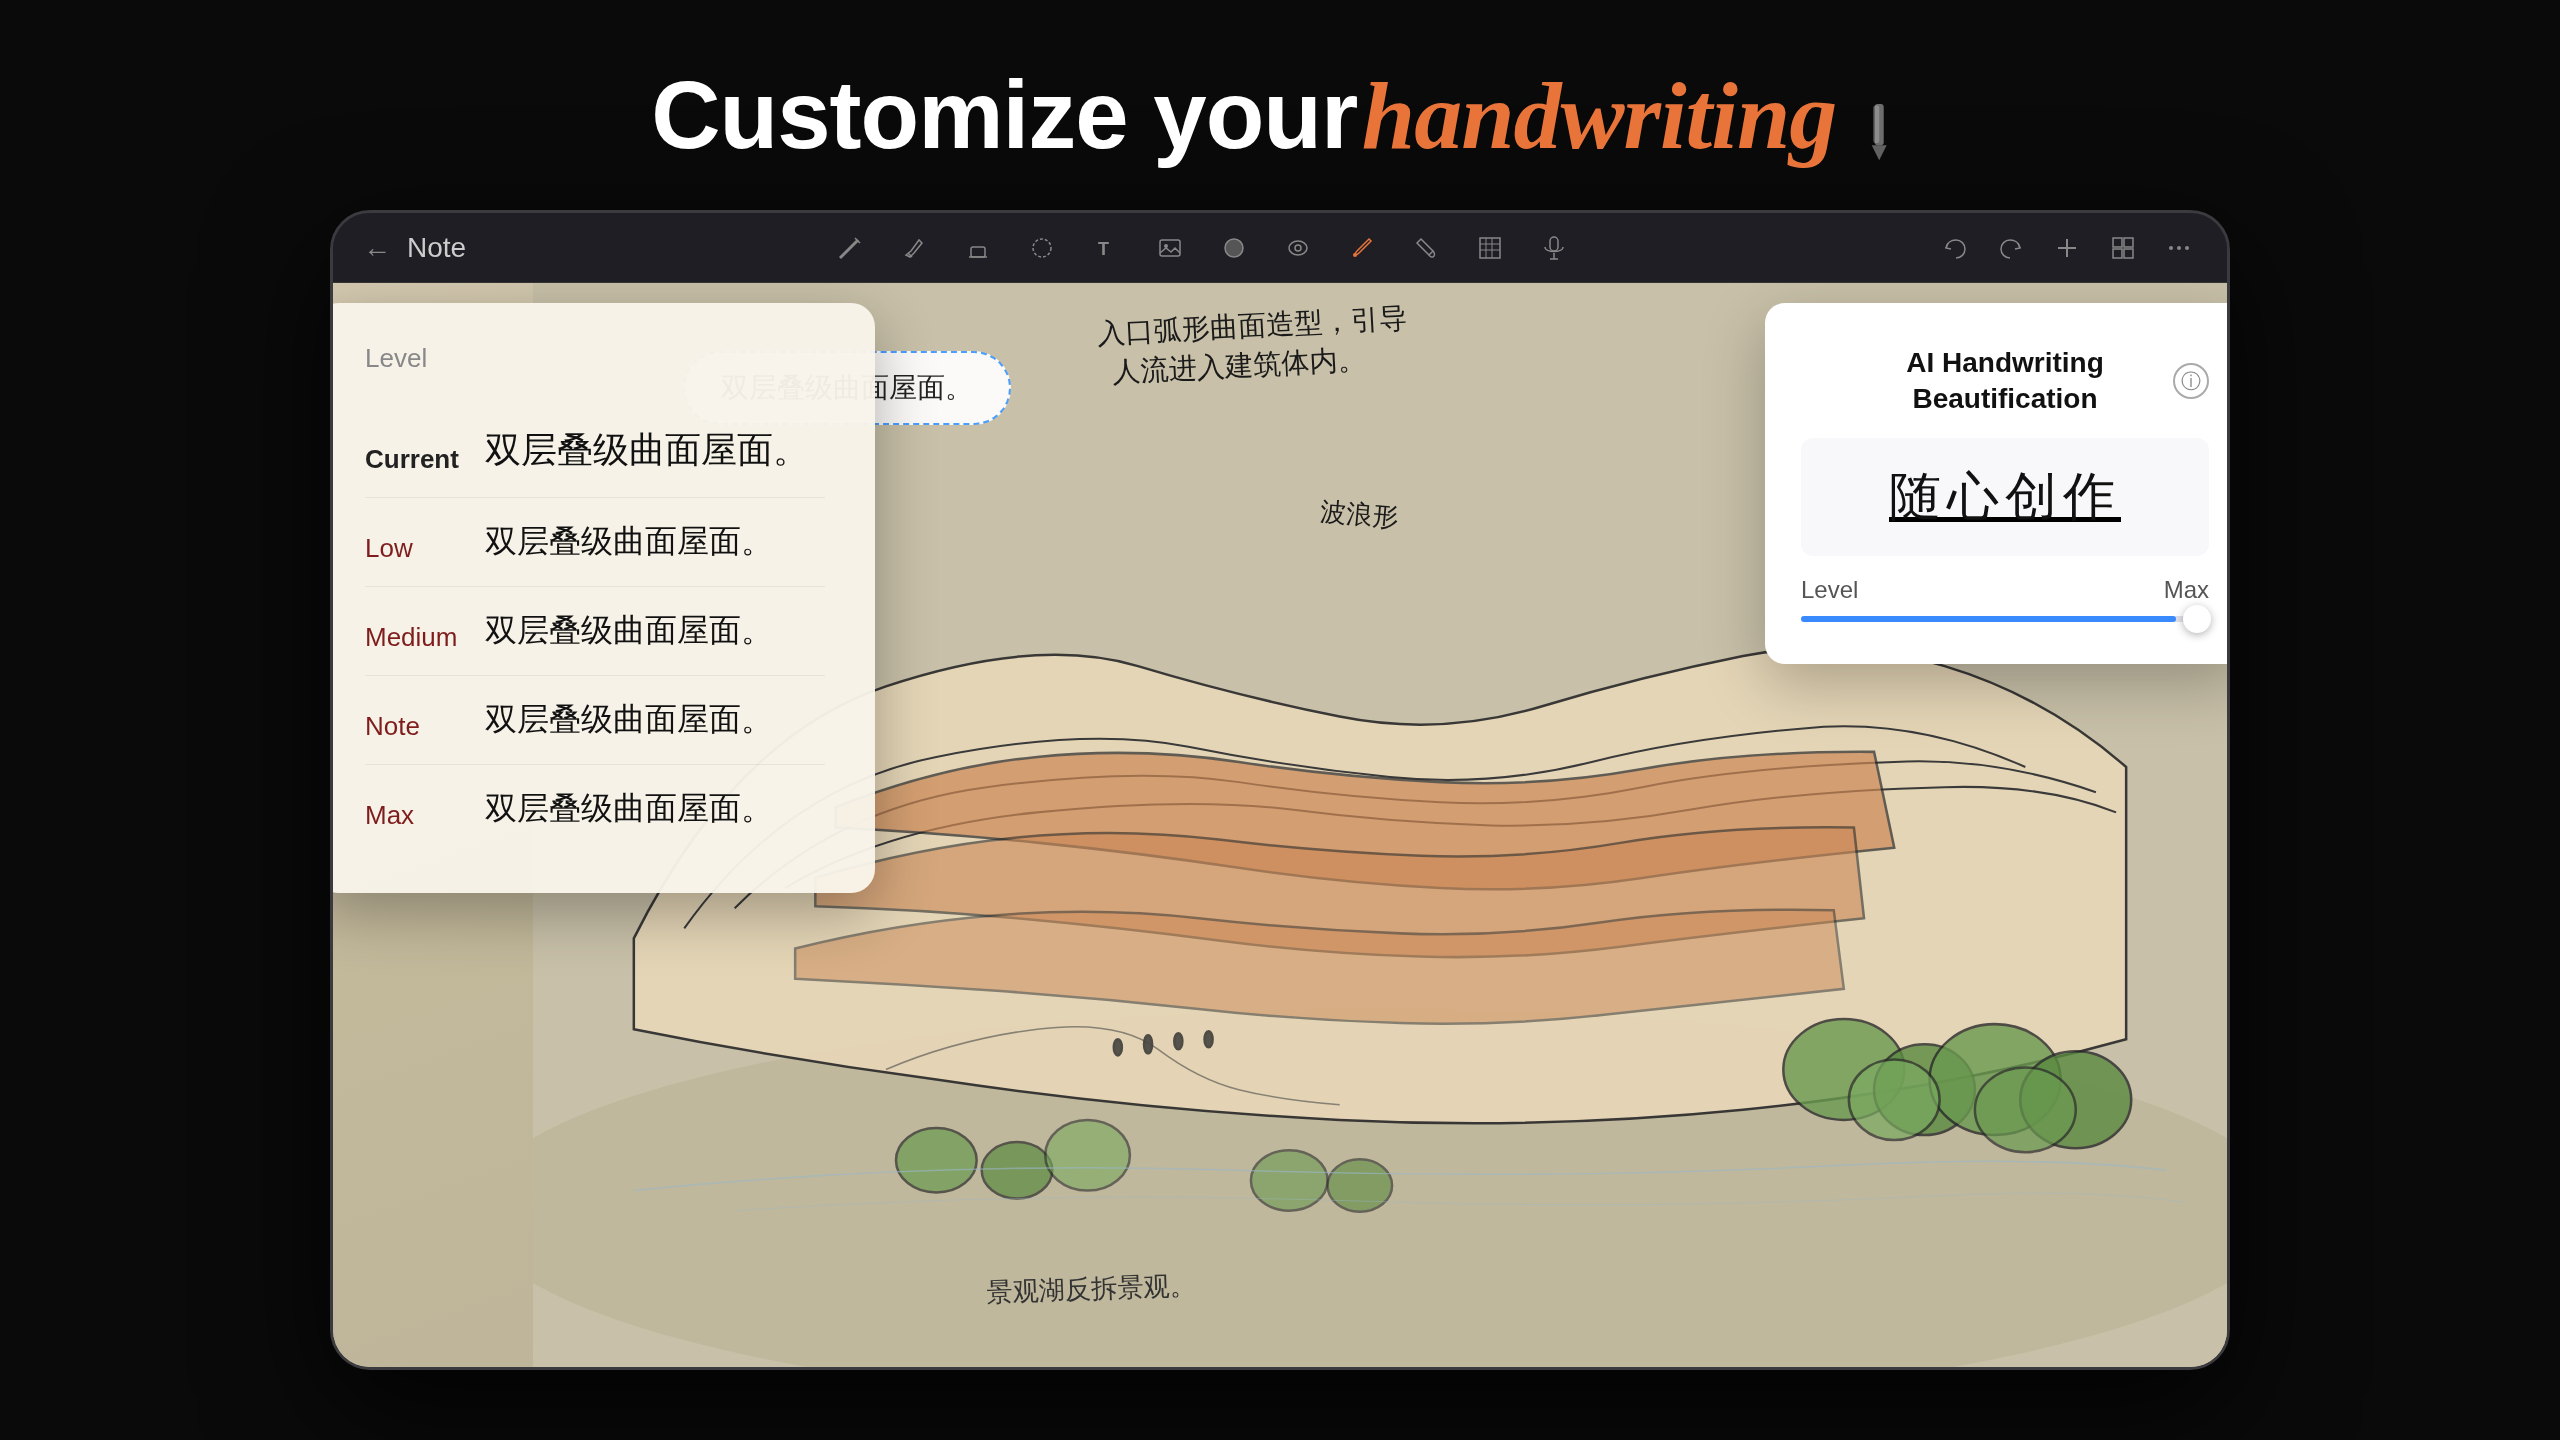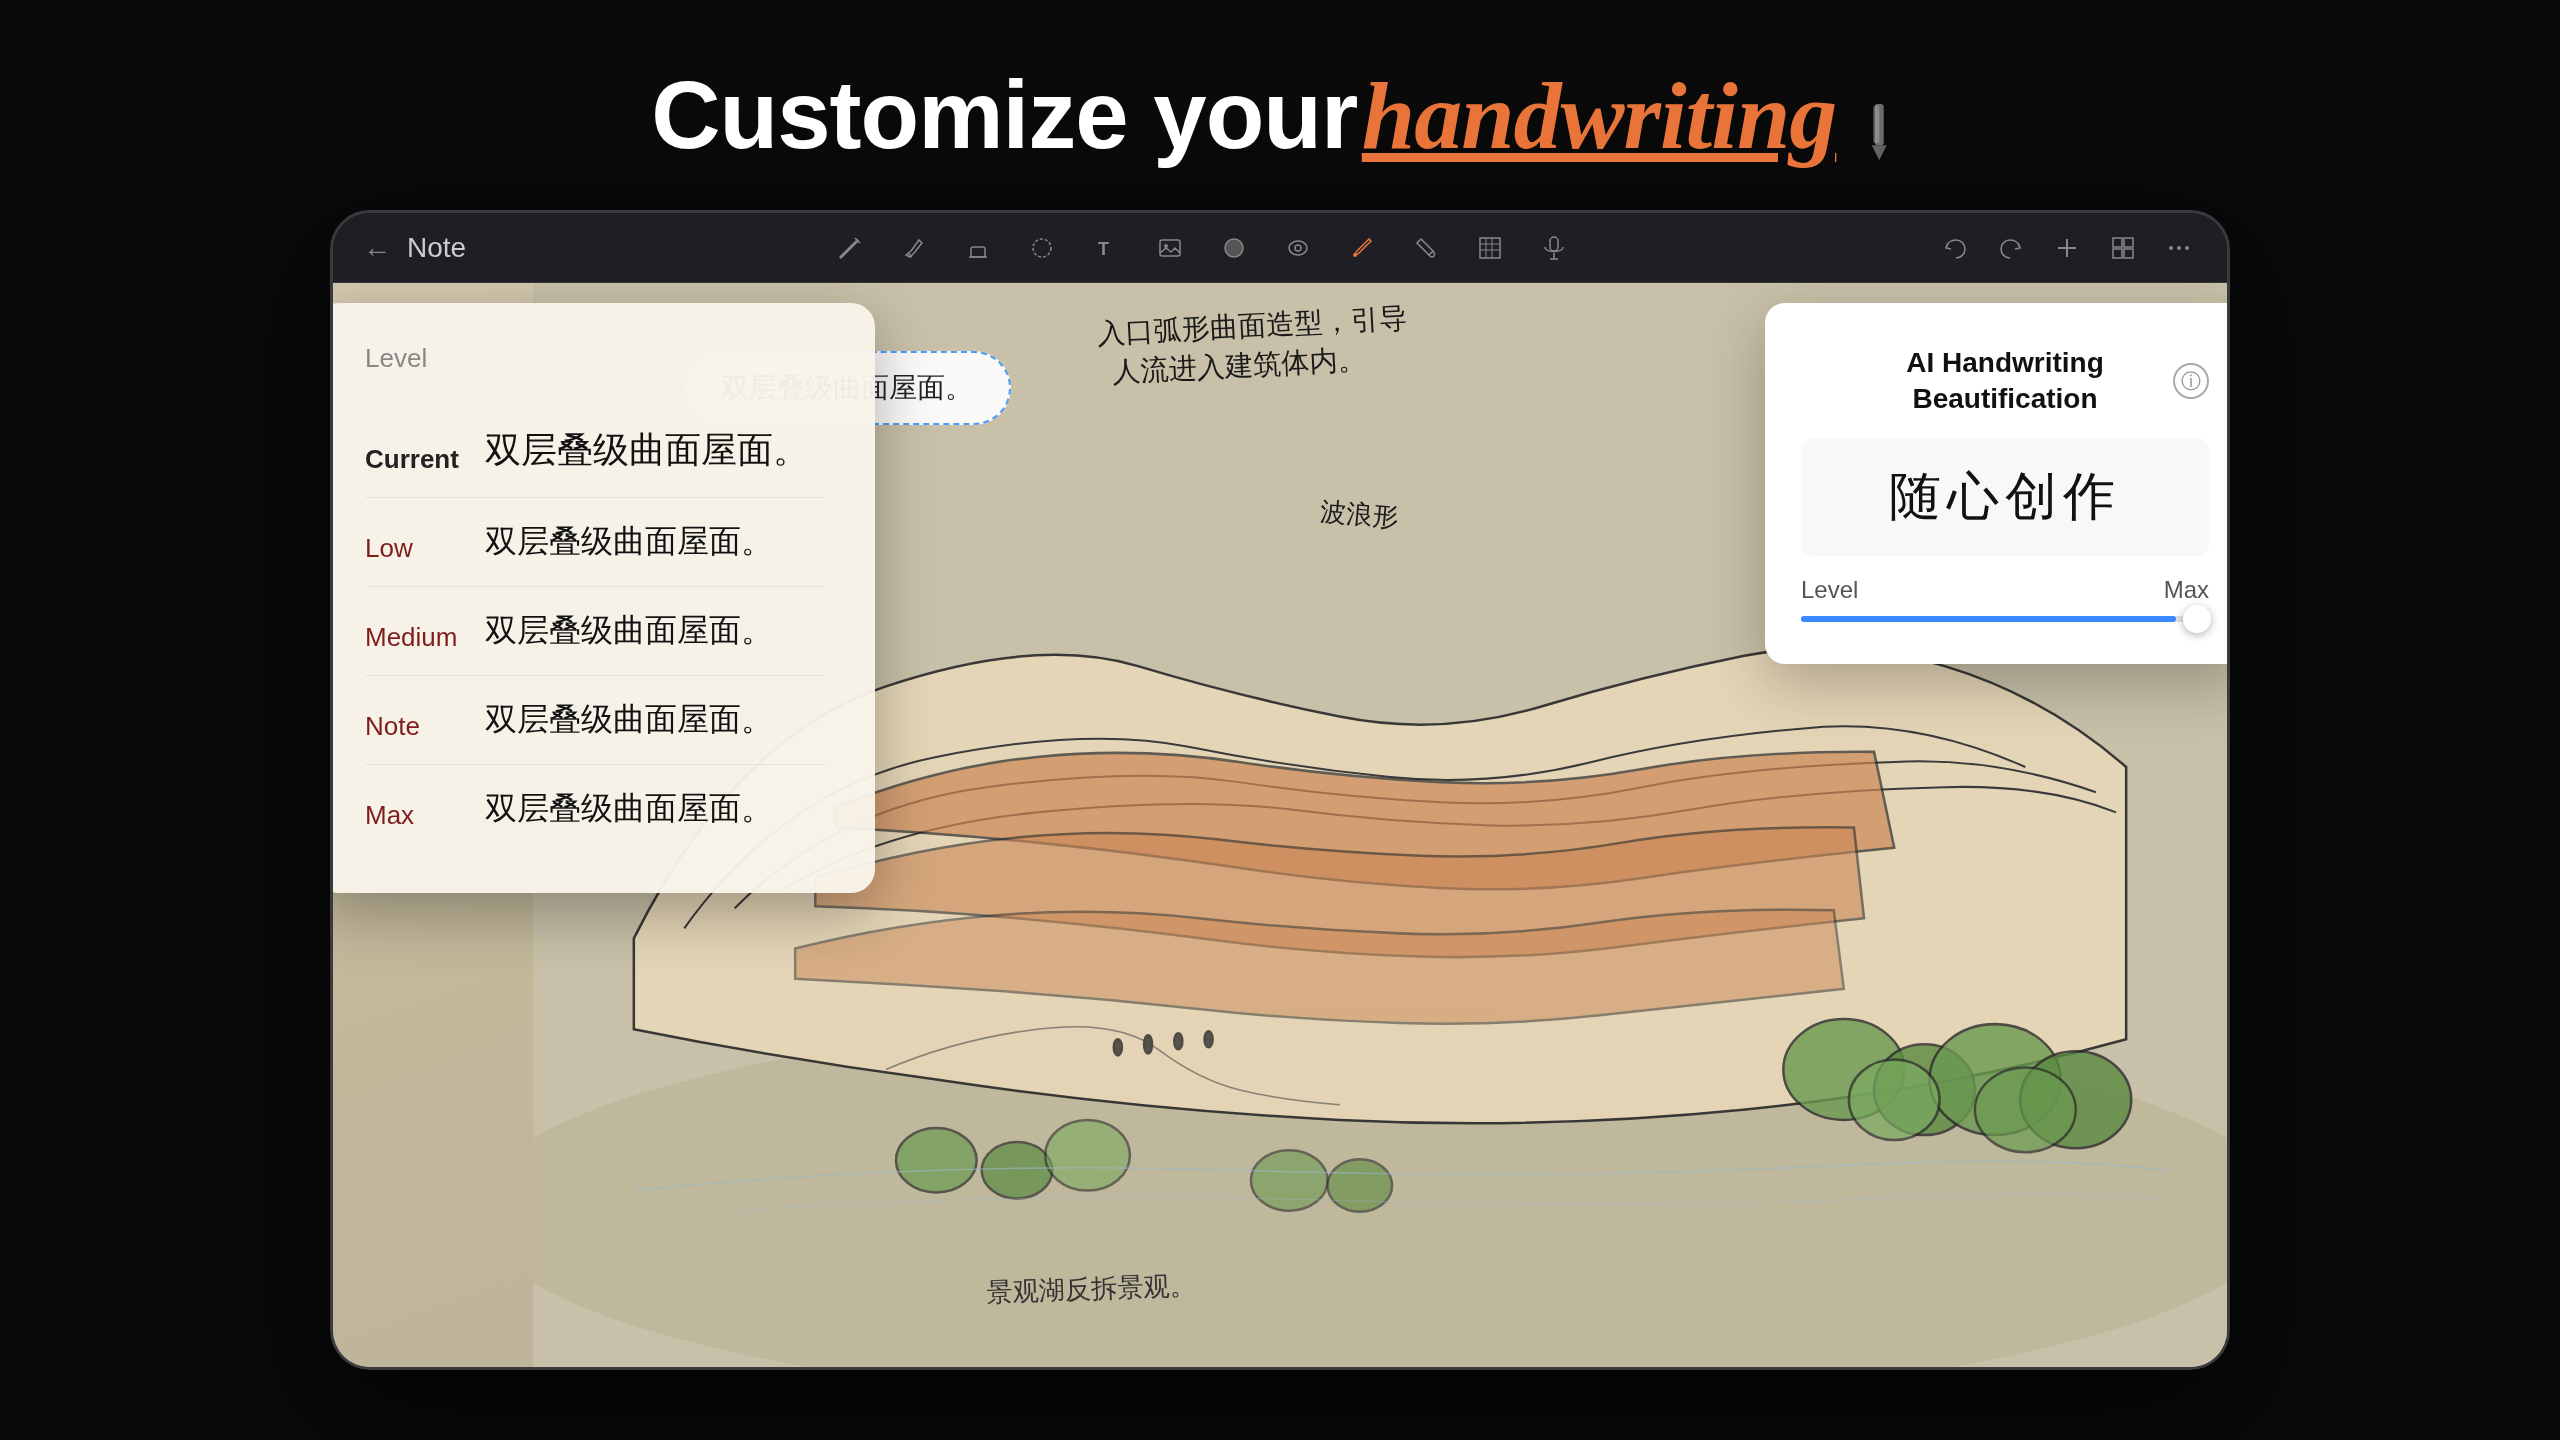--- a/index.html
+++ b/index.html
@@ -28,21 +28,20 @@
       color: #ffffff;
       letter-spacing: -1px;
     }
     .page-header .title-handwriting {
       font-size: 96px;
       font-weight: 700;
       color: #e8743a;
       font-style: italic;
       font-family: Georgia, 'Times New Roman', serif;
       letter-spacing: -1px;
-      text-decoration: underline;
     }
     .pen-icon {
       display: inline-block;
       width: 60px;
       height: 60px;
       margin-left: 8px;
       vertical-align: middle;
       position: relative;
       top: -10px;
     }
@@ -287,20 +286,21 @@
     }
     .font-preview {
       background: #f8f8fa;
       border-radius: 12px;
       padding: 24px 30px;
       margin-bottom: 20px;
       min-height: 100px;
       display: flex;
       align-items: center;
       justify-content: center;
+      text-decoration: underline;
     }
     .font-preview-text {
       font-size: 52px;
       color: #111;
       font-family: 'KaiTi', 'STKaiti', cursive, serif;
       letter-spacing: 6px;
     }
     .level-slider-section {
       margin-top: 10px;
     }

